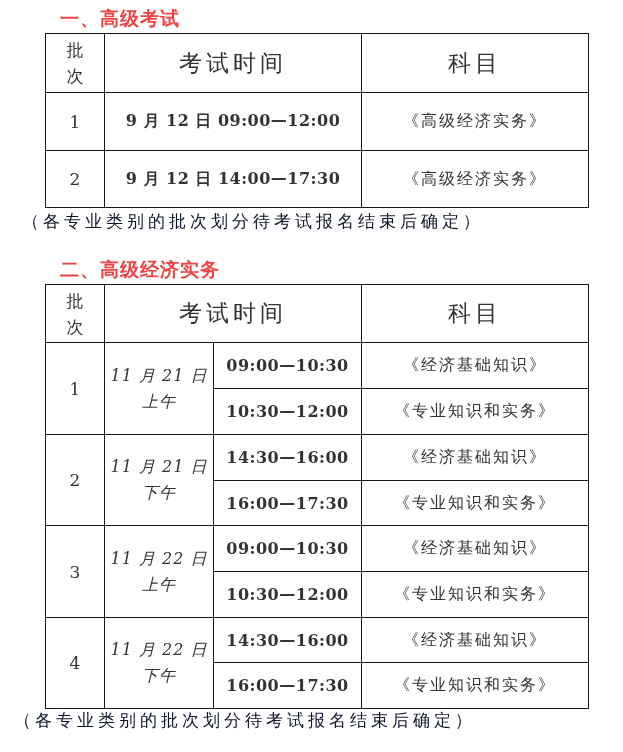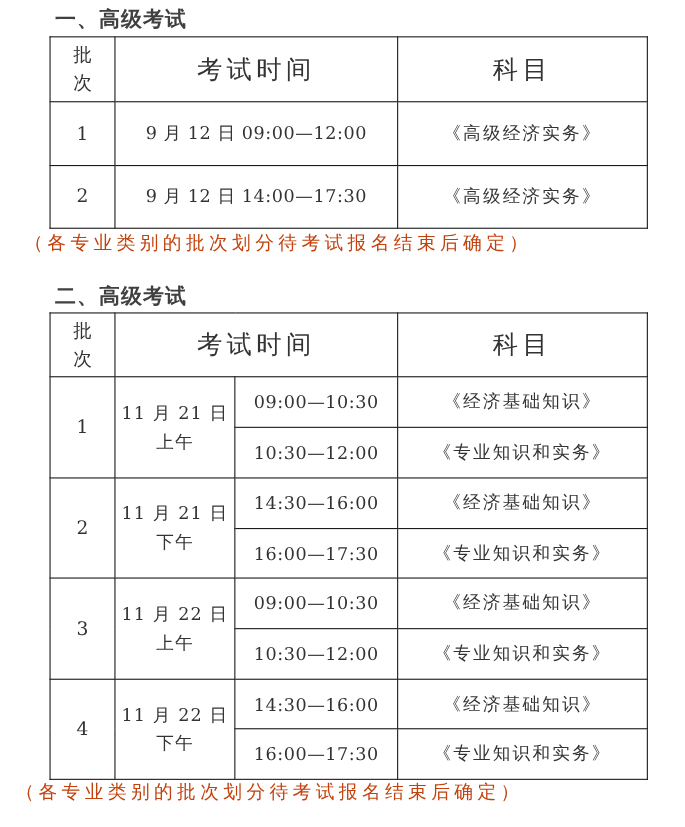--- a/index.html
+++ b/index.html
@@ -2,44 +2,44 @@
 <html><head>
   <meta charset="utf-8">
   <style>
     html, body { margin: 0; padding: 0; background: #ffffff; }
     body {
       width: 623px; height: 752px; position: relative; overflow: hidden;
       font-family: "DejaVu Serif", "Liberation Serif", serif;
       color: #333333;
     }
     .heading {
-      position: absolute; left: 50px;
+      position: absolute; left: 60px;
       font-family: "DejaVu Sans", "Liberation Sans", sans-serif;
-      font-size: 19px; font-weight: bold; color: #404040;
+      font-size: 19px; font-weight: bold; color: #ef4444;
       letter-spacing: 1px; line-height: 22px;
     }
     .note {
       position: absolute;
-      font-size: 17px; color: #c2410c; letter-spacing: 4px;
+      font-size: 17px; color: #0f172a; letter-spacing: 4px;
       line-height: 20px; white-space: nowrap;
     }
     table.sched {
       position: absolute; left: 45px;
       border-collapse: collapse; table-layout: fixed;
       font-size: 16px;
     }
     table.sched td {
       border: 1.5px solid #1a1a1a; text-align: center; vertical-align: middle;
       padding: 0; color: #333333;
     }
     .hdr-batch { line-height: 26px; font-size: 17px; color: #555; }
     .hdr-text { font-size: 23px; letter-spacing: 4px; color: #555; }
     .num { font-size: 17px; }
-    .date { line-height: 26px; font-size: 16px; letter-spacing: 1px; }
-    .mono { font-family: "DejaVu Serif", "Liberation Serif", serif; letter-spacing: 0.5px; }
+    .date { line-height: 26px; font-size: 16px; letter-spacing: 1px; font-style: italic; }
+    .mono { font-family: "DejaVu Serif", "Liberation Serif", serif; letter-spacing: 0.5px; font-weight: bold; }
     .subj { letter-spacing: 2px; }
   </style>
 </head>
 <body>
 
 <div class="heading" style="top:7px;">一、高级考试</div>
 
 <table class="sched" style="top:33px; width:543px;">
   <colgroup>
       <col style="width:59px">
@@ -63,21 +63,21 @@
   <tr style="height:57px;">
     <td class="num">2</td>
     <td class="mono">9 月 12 日 14:00—17:30</td>
     <td class="subj">《高级经济实务》</td>
   </tr>
 </tbody>
   </table>
 
 <div class="note" style="left:22px; top:211px;">（各专业类别的批次划分待考试报名结束后确定）</div>
 
-<div class="heading" style="top:258px;">二、高级考试</div>
+<div class="heading" style="top:258px;">二、高级经济实务</div>
 
 <table class="sched" style="top:284px; width:543px;">
   <colgroup>
       <col style="width:59px">
       <col style="width:109px">
       <col style="width:148px">
       <col style="width:227px">
     </colgroup>
   <tbody>
       <tr style="height:58px;">

